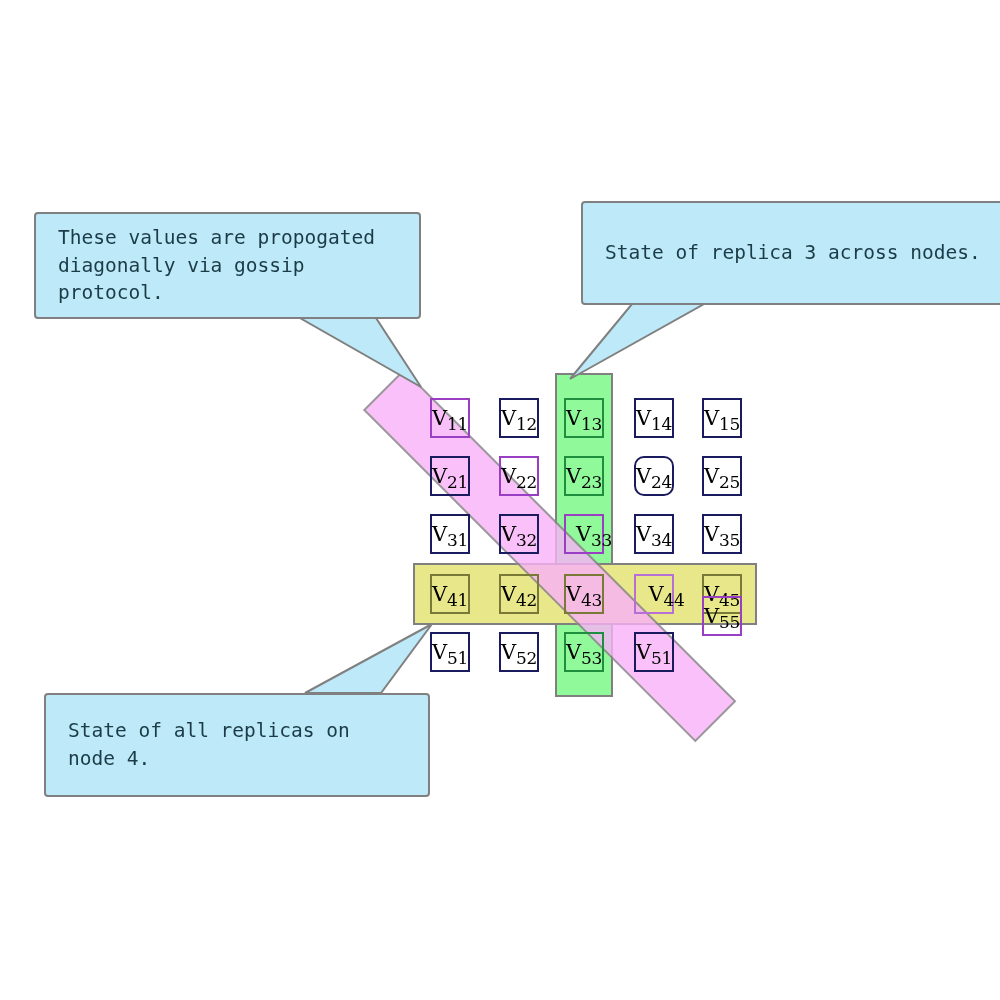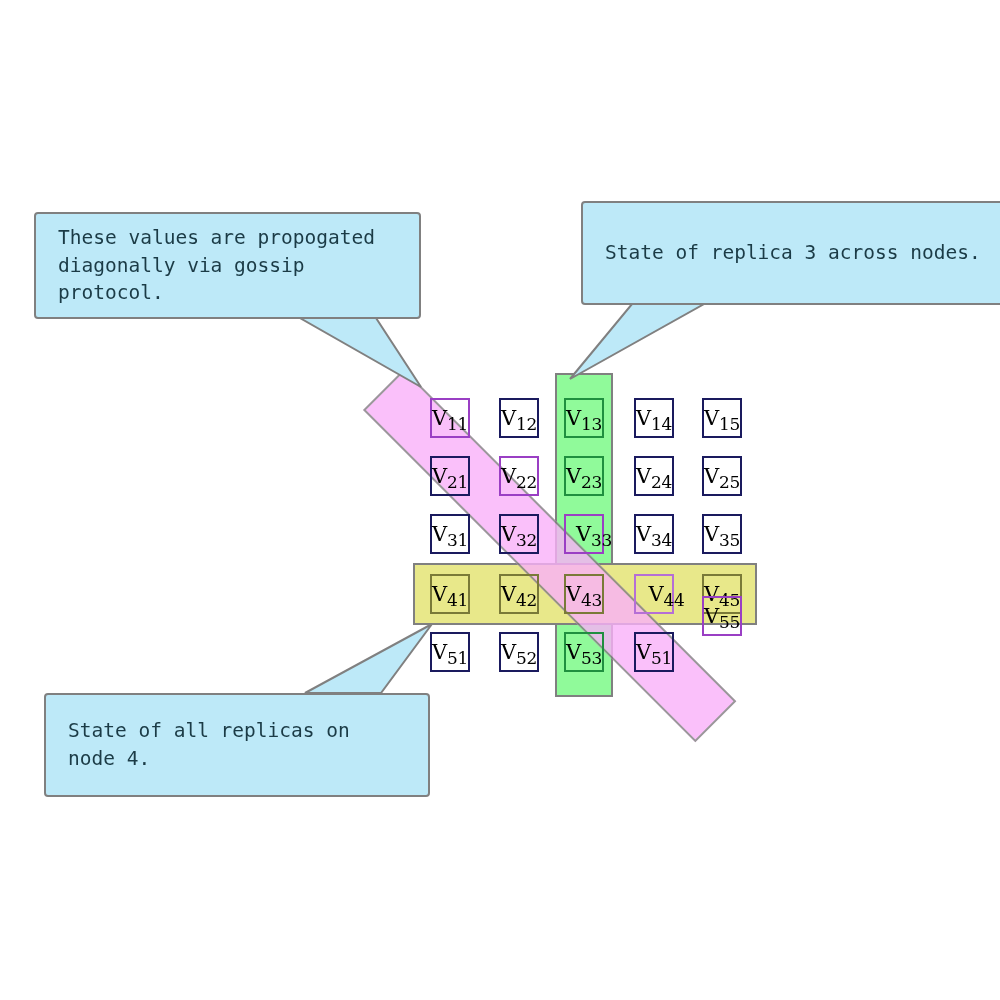--- a/index.html
+++ b/index.html
@@ -140,21 +140,21 @@
 
   <div class="cell" style="left:430px; top:456px;">
     <span class="v"><span>V</span><span class="sub">21</span></span>
   </div>
   <div class="cell diag" style="left:499px; top:456px;">
     <span class="v"><span>V</span><span class="sub">22</span></span>
   </div>
   <div class="cell col3" style="left:564px; top:456px;">
     <span class="v"><span>V</span><span class="sub">23</span></span>
   </div>
-  <div class="cell" style="left:634px; top:456px;">
+  <div class="cell" style="left:634px; top:456px;border-radius:10px;">
     <span class="v"><span>V</span><span class="sub">24</span></span>
   </div>
   <div class="cell" style="left:702px; top:456px;">
     <span class="v"><span>V</span><span class="sub">25</span></span>
   </div>
 
   <div class="cell" style="left:430px; top:514px;">
     <span class="v"><span>V</span><span class="sub">31</span></span>
   </div>
   <div class="cell" style="left:499px; top:514px;">

